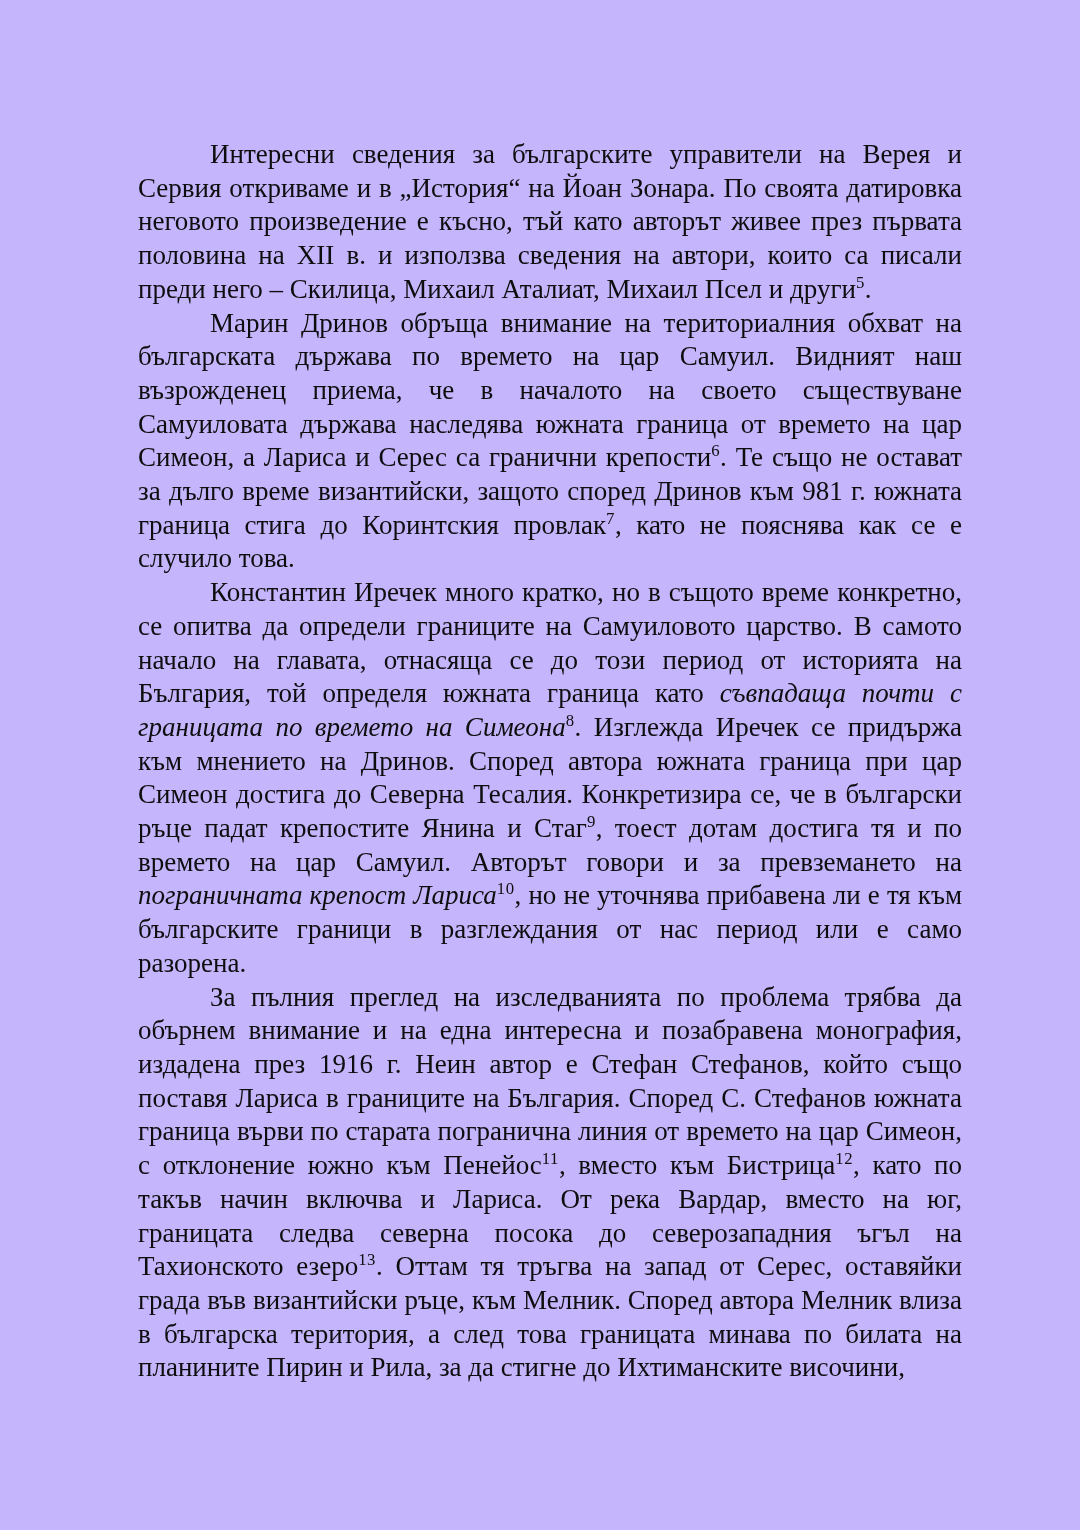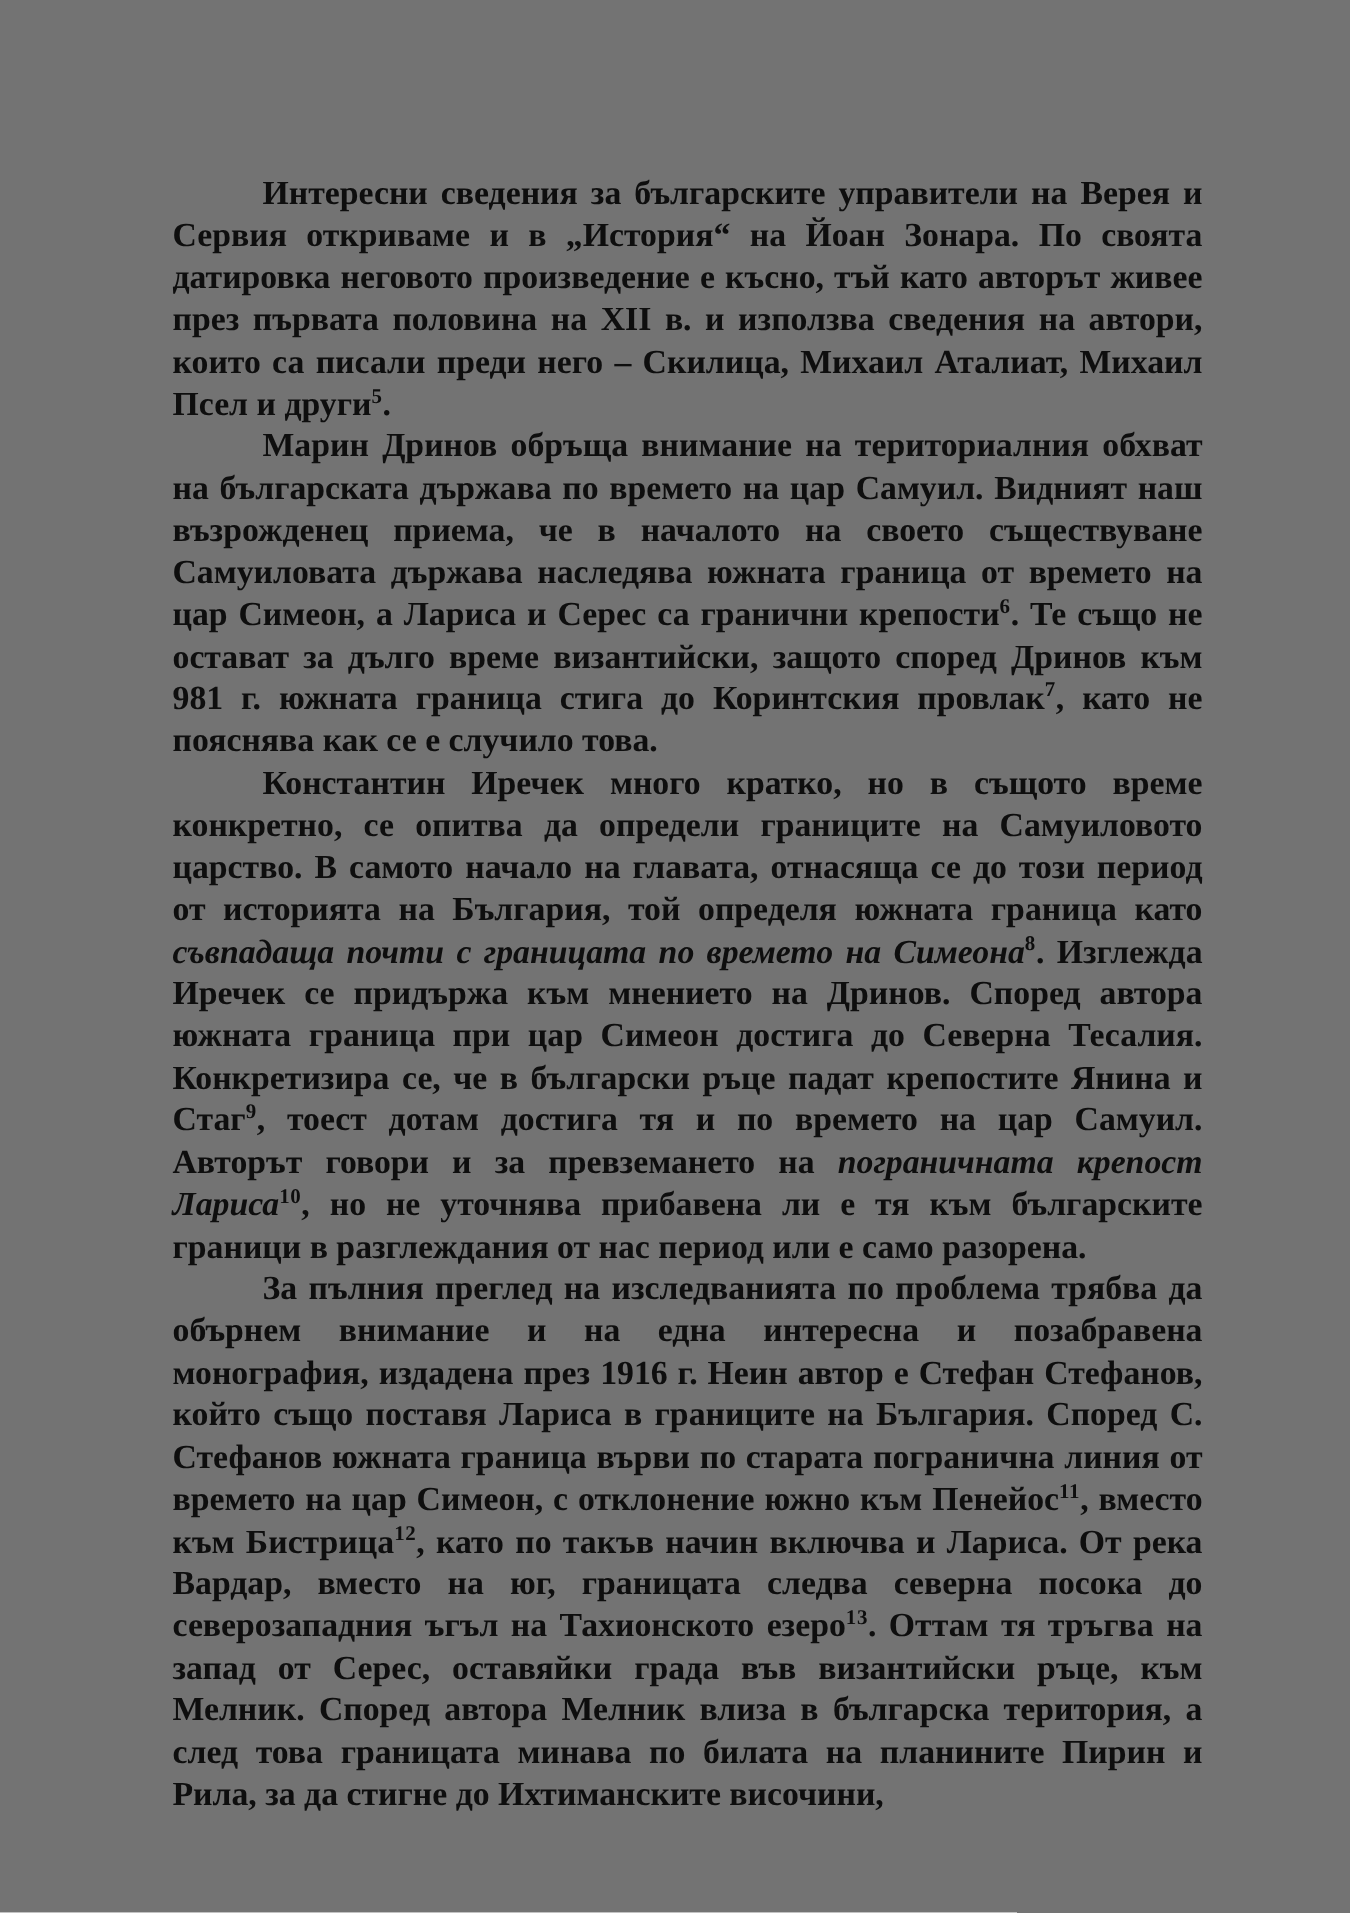--- a/index.html
+++ b/index.html
@@ -4,26 +4,25 @@
 <style>
   html, body {
     margin: 0;
     padding: 0;
     background: #ffffff;
   }
   .page {
     position: relative;
     width: 1080px;
     height: 1530px;
-    background: #737373;
+    background: #c4b5fd;
     box-sizing: border-box;
     font-family: "Liberation Serif", "DejaVu Serif", serif;
     color: #0e0e0e;
     overflow: hidden;
-    font-weight: bold;
   }
   .text-block {
     position: absolute;
     top: 138px;
     left: 138px;
     width: 824px;
     font-size: 27px;
     line-height: 33.7px;
     text-align: justify;
   }

